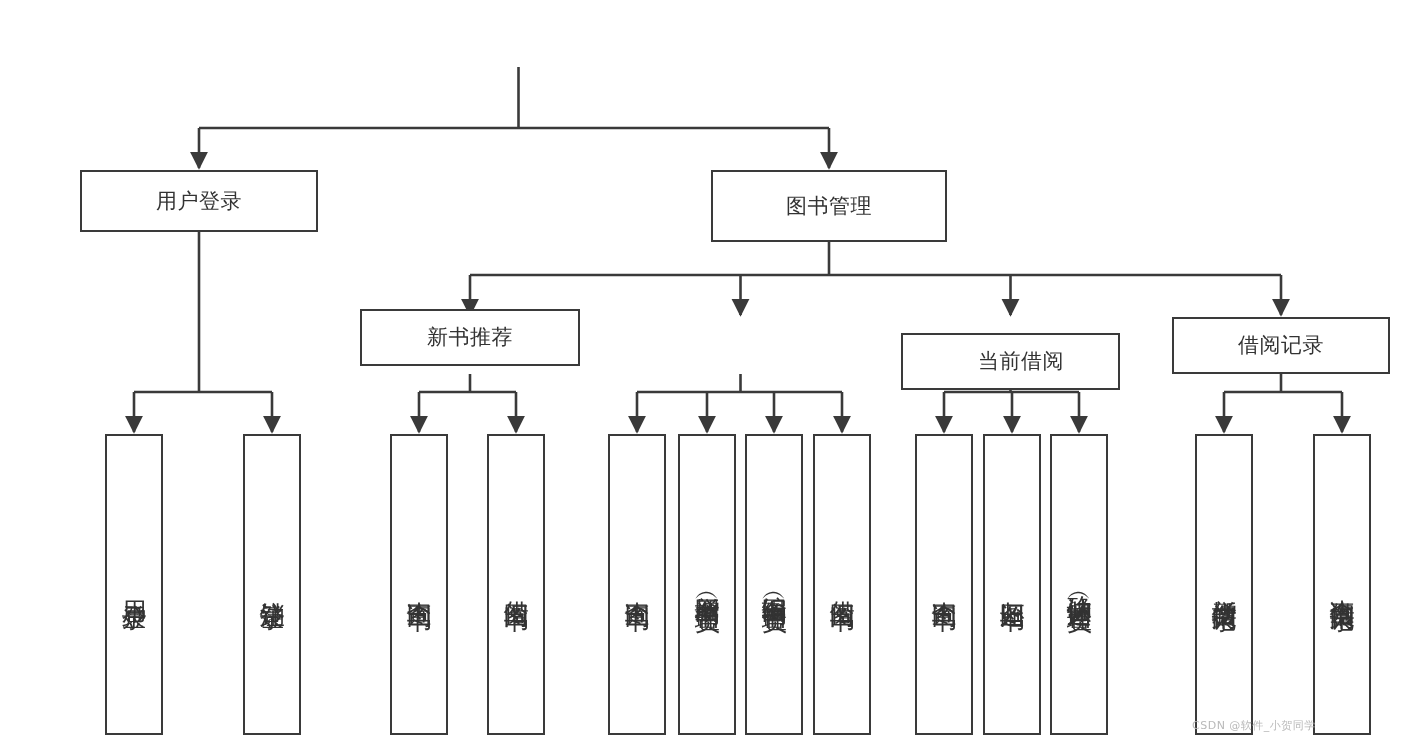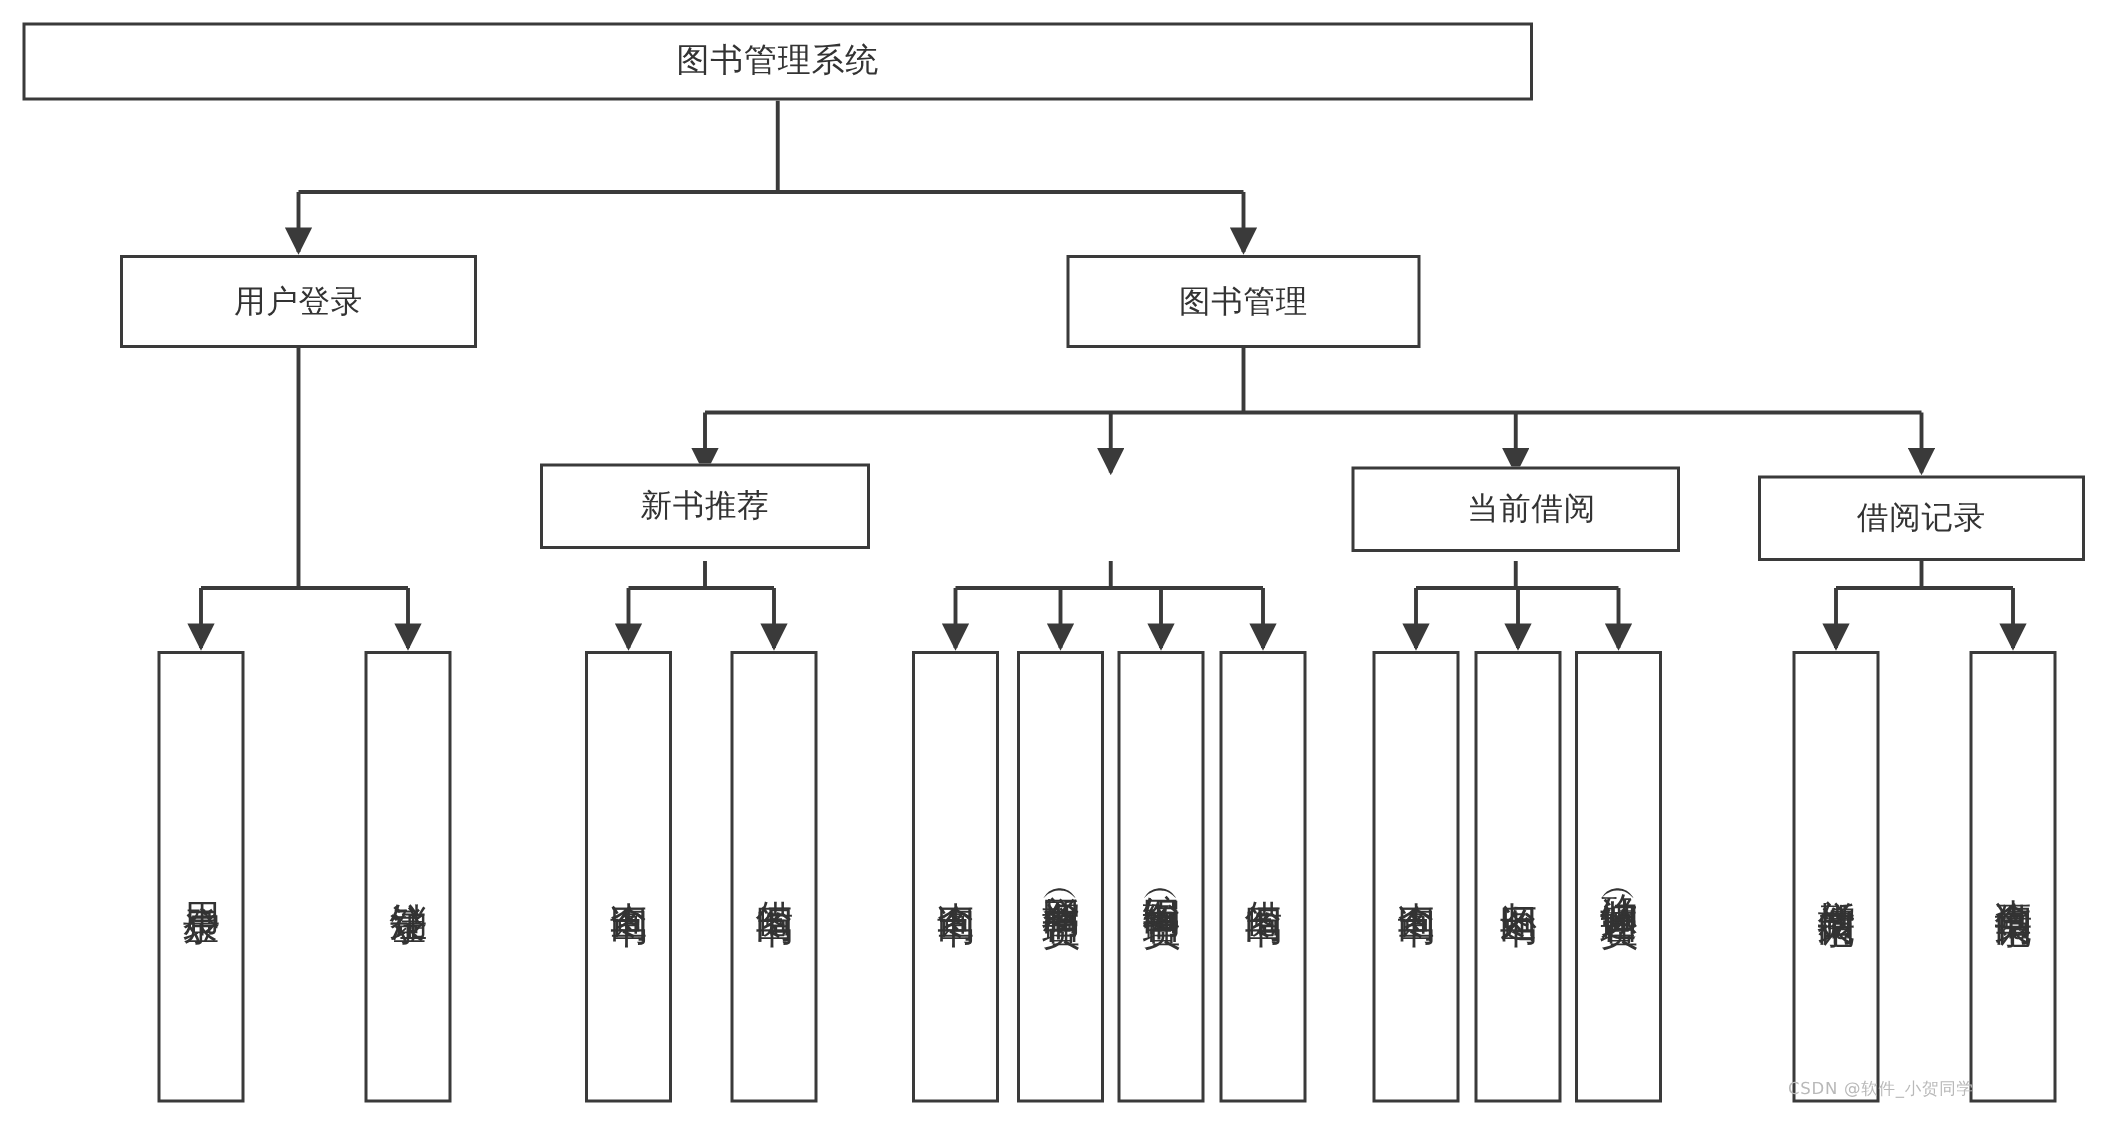--- a/index.html
+++ b/index.html
@@ -106,35 +106,32 @@
         <path d="M 944 392 L 944 432" marker-end="url(#arrow)"></path>
         <path d="M 1012 392 L 1012 432" marker-end="url(#arrow)"></path>
         <path d="M 1079 392 L 1079 432" marker-end="url(#arrow)"></path>
         <path d="M 1281 374 L 1281 392"></path>
         <path d="M 1224 392 L 1342 392"></path>
         <path d="M 1224 392 L 1224 432" marker-end="url(#arrow)"></path>
         <path d="M 1342 392 L 1342 432" marker-end="url(#arrow)"></path>
       </g>
   </svg>
 
-  <div class="node root horiz" style="left: 15px; top: 15px; width: 1007px; height: 52px;">
-    <span class="label">图书管理系统</span>
-  </div>
 
   <div class="node horiz" style="left: 80px; top: 170px; width: 238px; height: 62px;">
     <span class="label">用户登录</span>
   </div>
-  <div class="node horiz" style="left: 711px; top: 170px; width: 236px; height: 62px;">
+  <div class="node horiz" style="left: 711px; top: 170px; width: 236px; height: 72px;">
     <span class="label">图书管理</span>
   </div>
 
   <div class="node horiz" style="left: 360px; top: 309px; width: 220px; height: 57px;">
     <span class="label">新书推荐</span>
   </div>
-  <div class="node horiz" style="left: 901px; top: 311px; width: 219px; height: 57px; padding-left: 21px;">
+  <div class="node horiz" style="left: 901px; top: 333px; width: 219px; height: 57px; padding-left: 21px;">
     <span class="label">当前借阅</span>
   </div>
   <div class="node horiz" style="left: 1172px; top: 317px; width: 218px; height: 57px;">
     <span class="label">借阅记录</span>
   </div>
 
   <div class="node vert" style="left: 105px; top: 434px; width: 58px; height: 301px;">
     <span class="label">用户登录</span>
   </div>
   <div class="node vert" style="left: 243px; top: 434px; width: 58px; height: 301px;">

